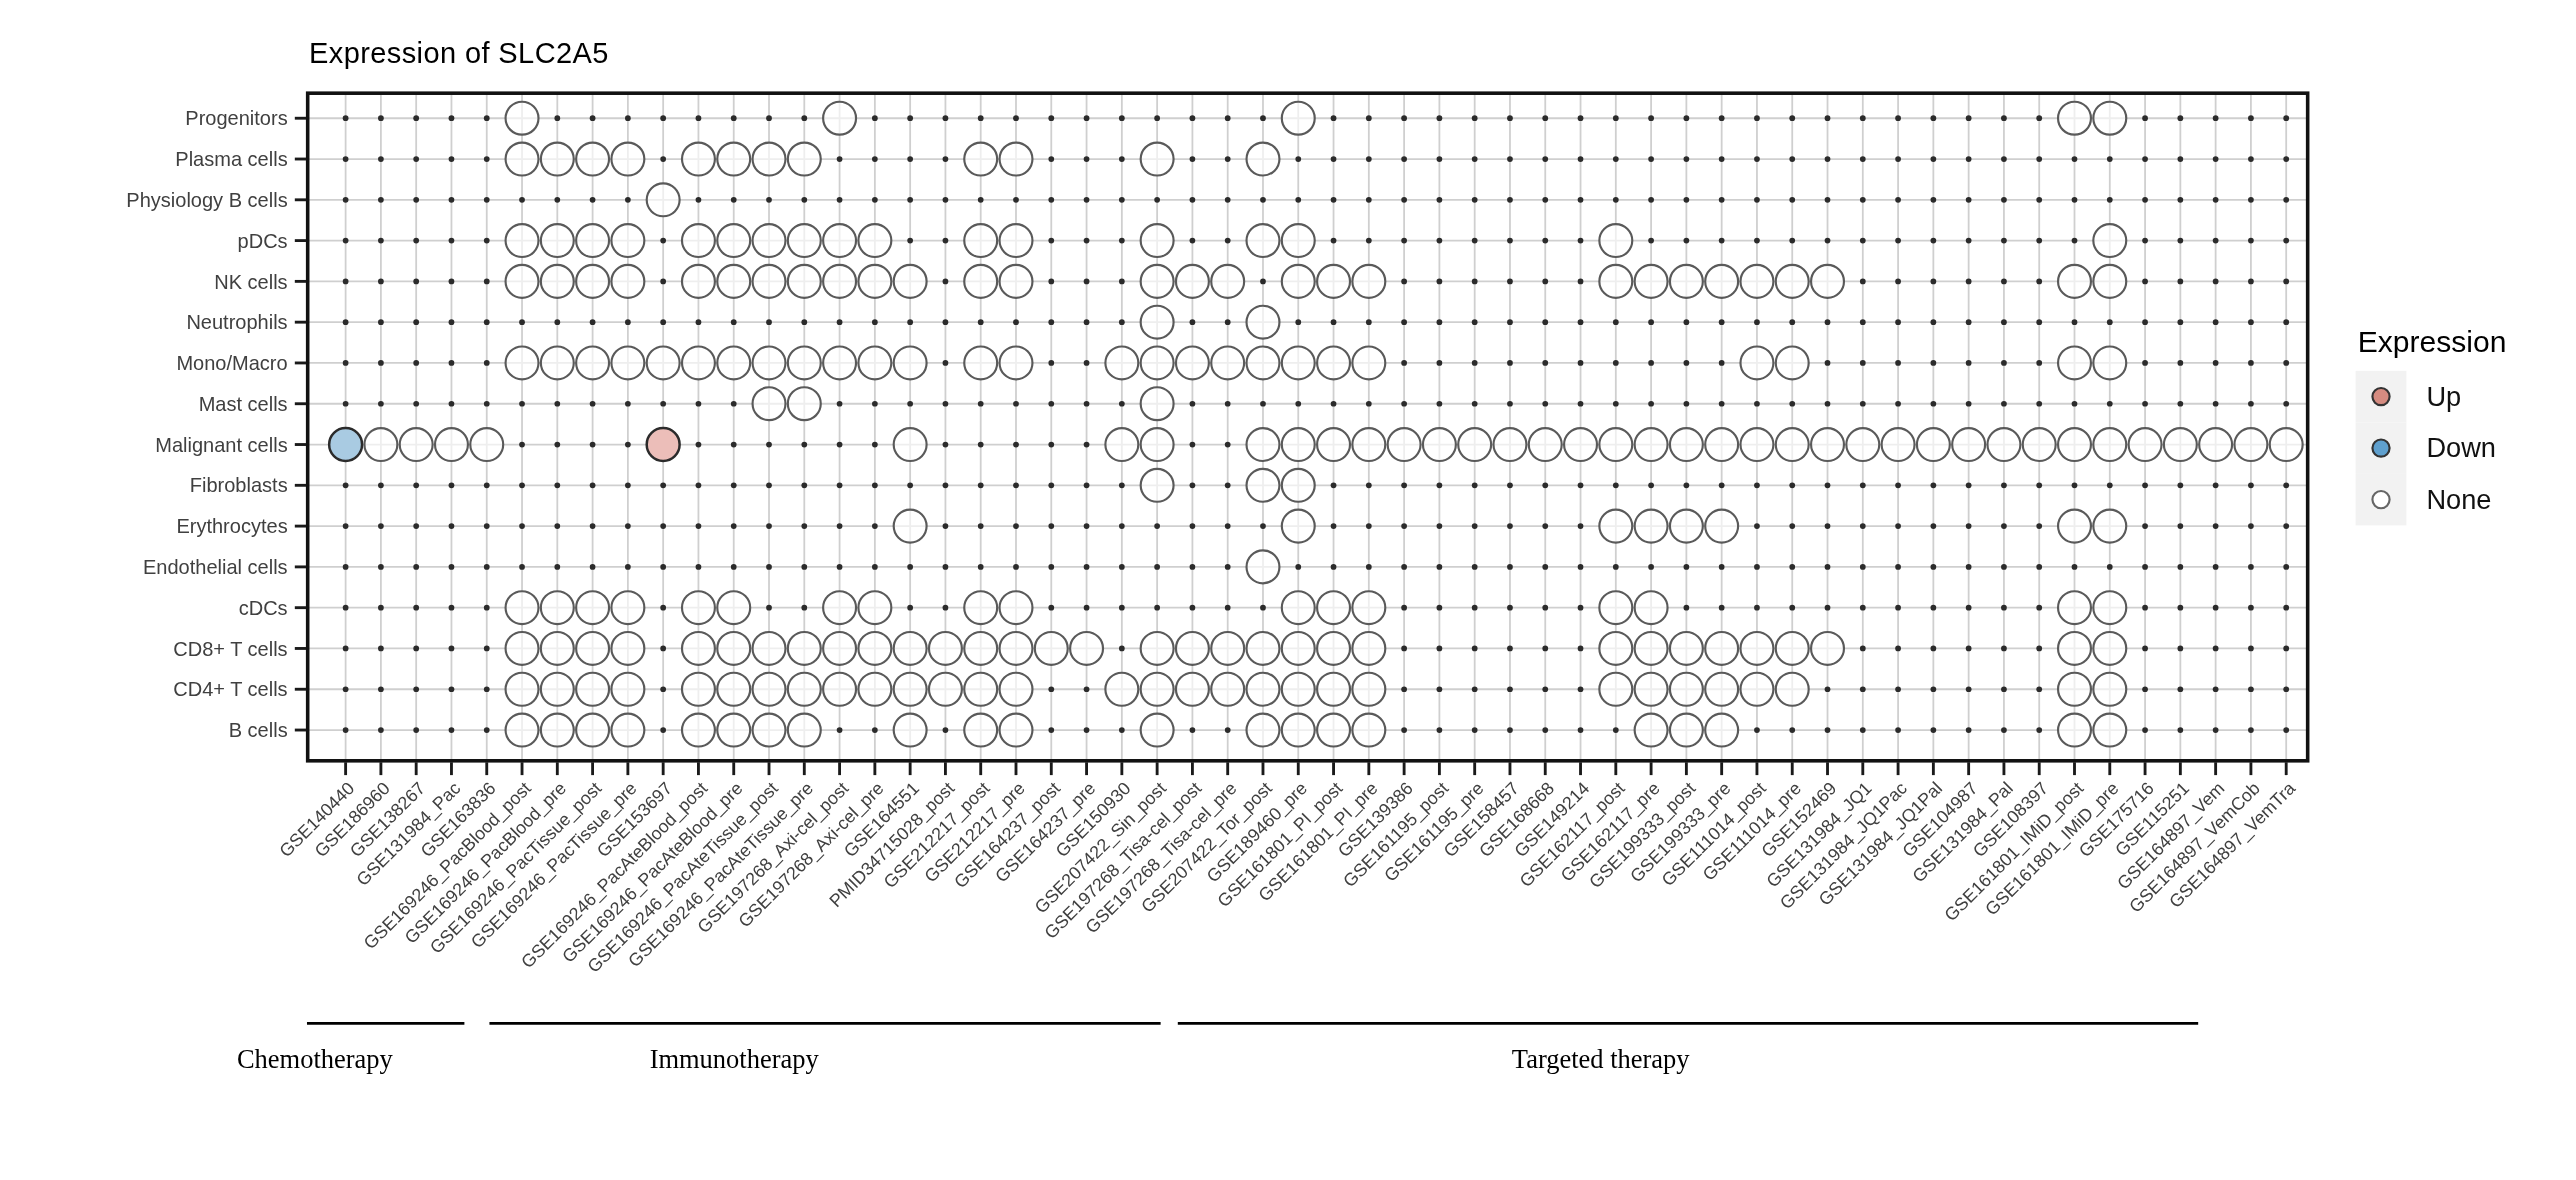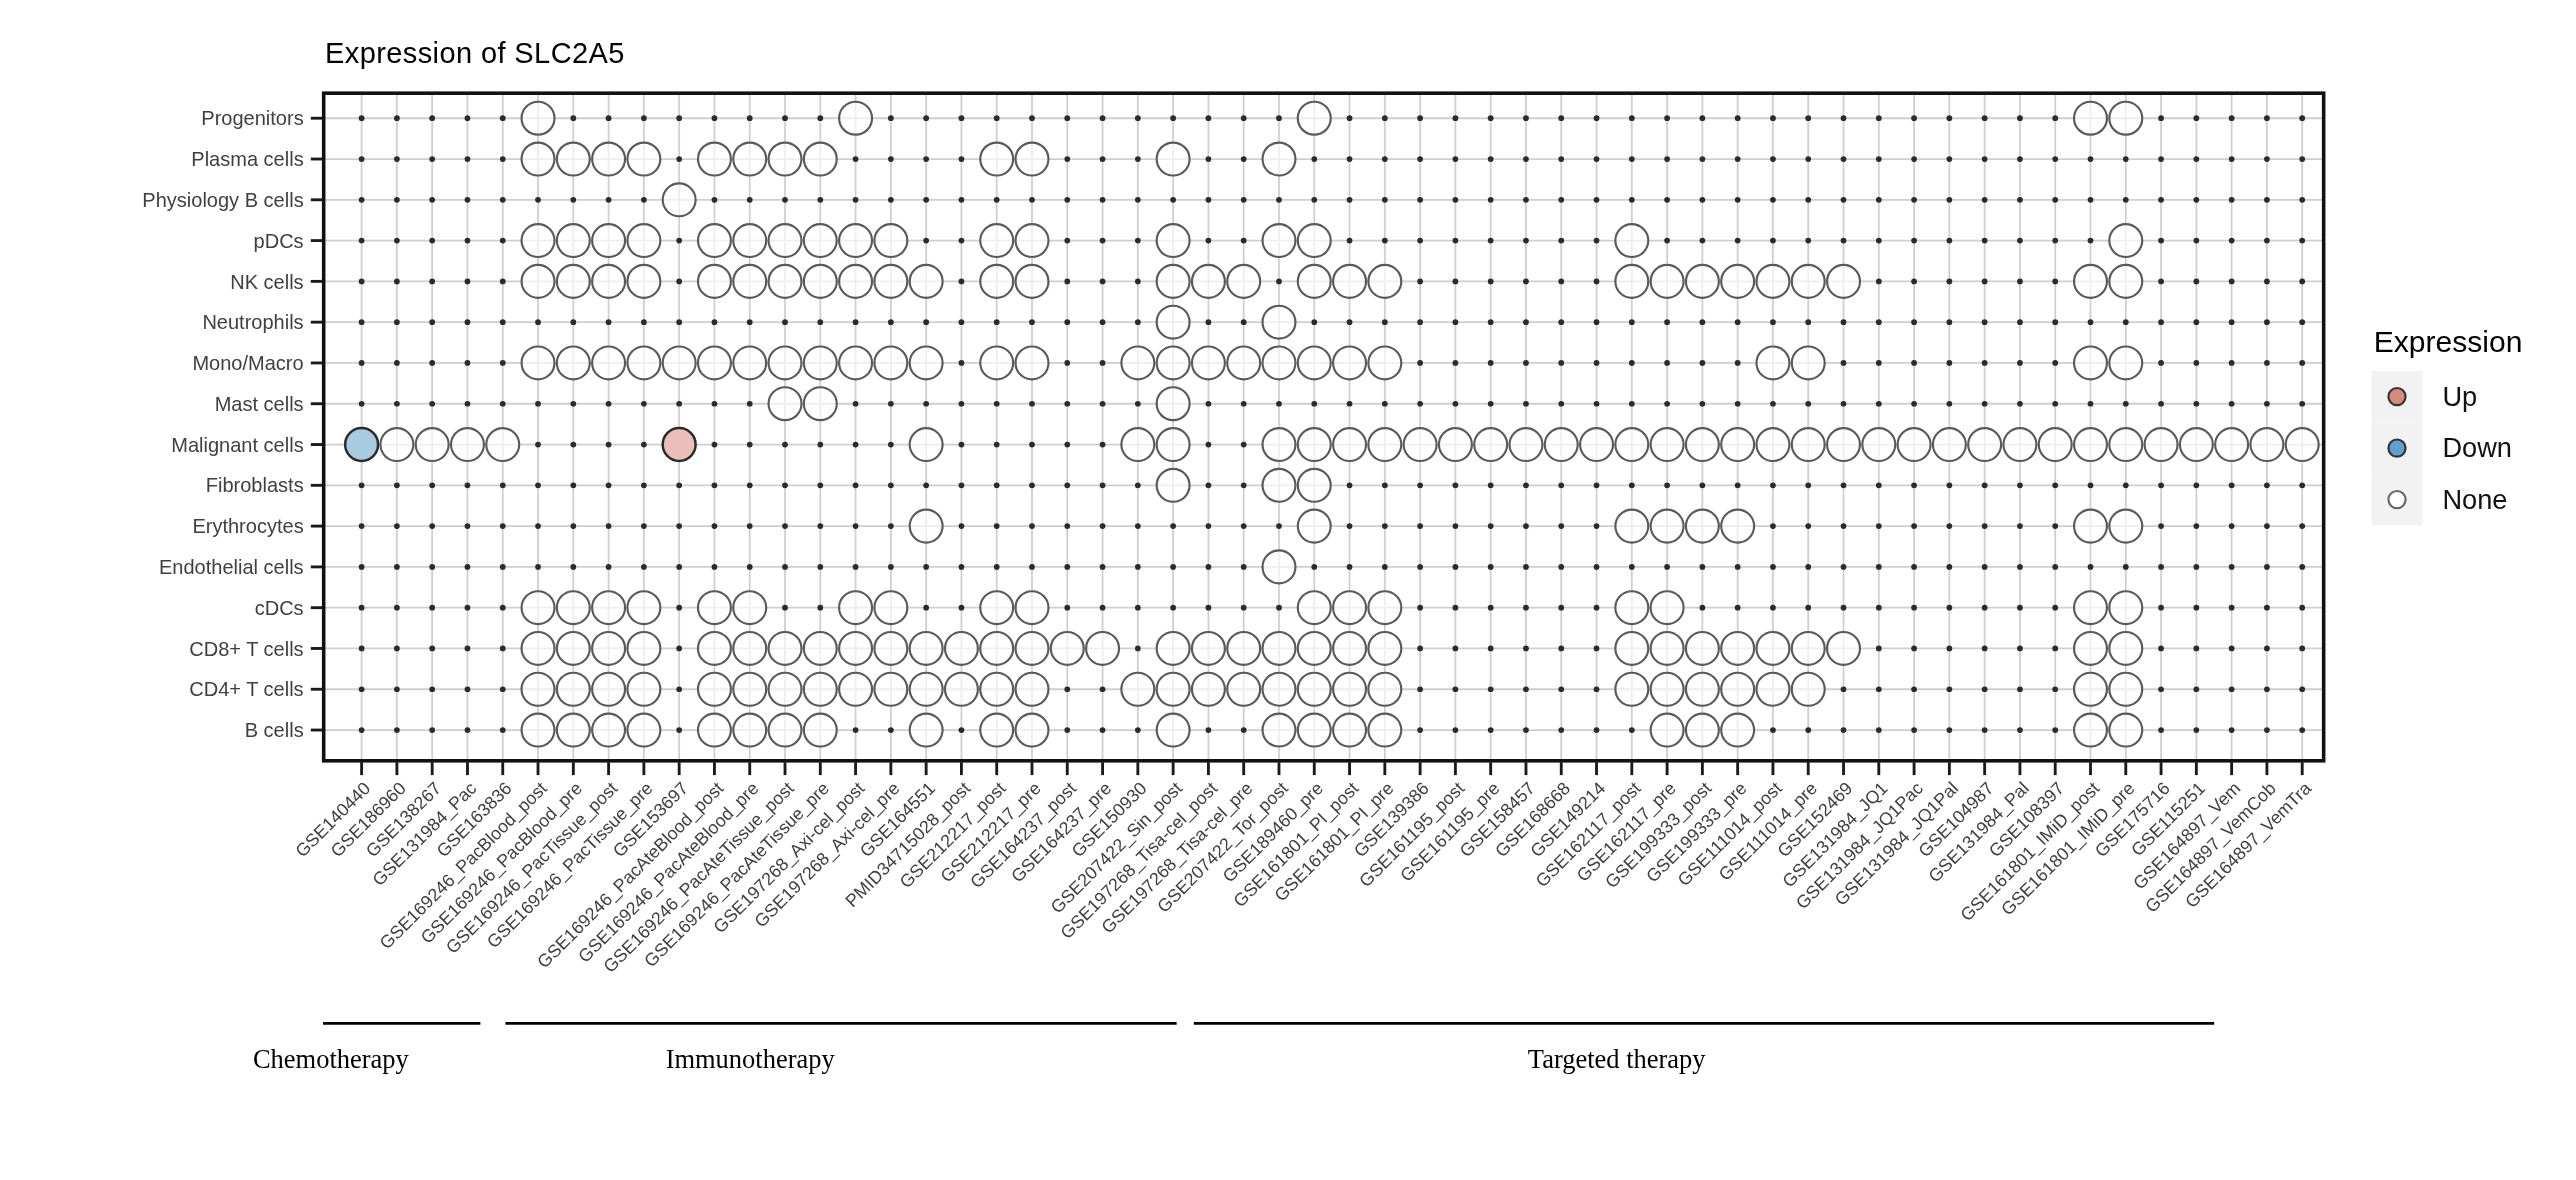--- a/index.html
+++ b/index.html
@@ -1,18 +1,18 @@
 <!DOCTYPE html>
 <html style="font-size:11.4px"><head>
 <meta charset="utf-8">
 <style>
   html,body { margin:0; padding:0; background:#ffffff; }
   body { width:2576px; height:1181px; position:relative;
          font-family:"Liberation Sans", sans-serif; }
-  #stage { position:absolute; left:16px; top:0; width:2200px; height:1181px; }
+  #stage { position:absolute; left:0; top:0; width:2200px; height:1181px; }
   #chart-title { position:absolute; left:309px; top:37px; font-size:29px;
                  color:#000; letter-spacing:0.4px; }
   svg text { font-family:"Liberation Sans", sans-serif; }
   svg text.serif { font-family:"Liberation Serif", serif; }
 </style>
 </head>
 <body>
 
 <div id="stage">
   <div id="chart-title">Expression of SLC2A5</div>

